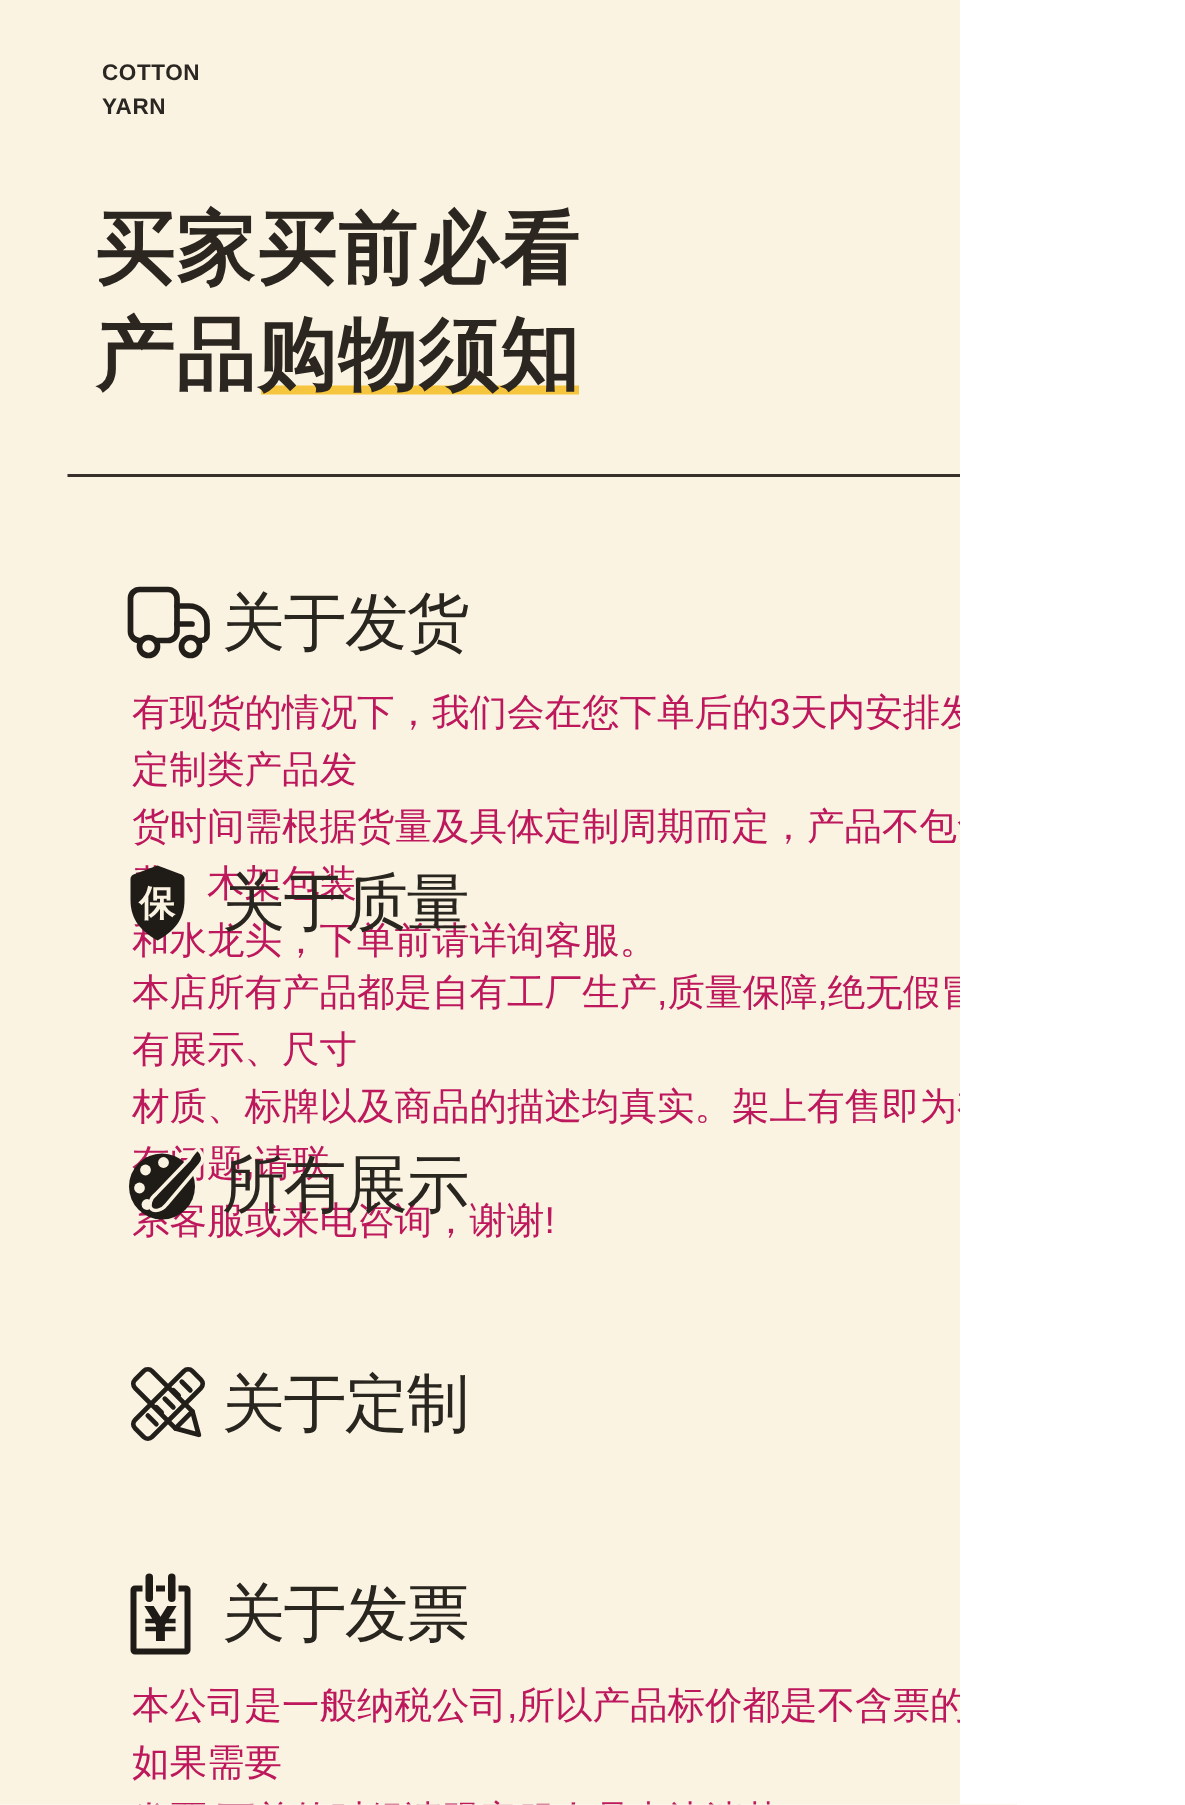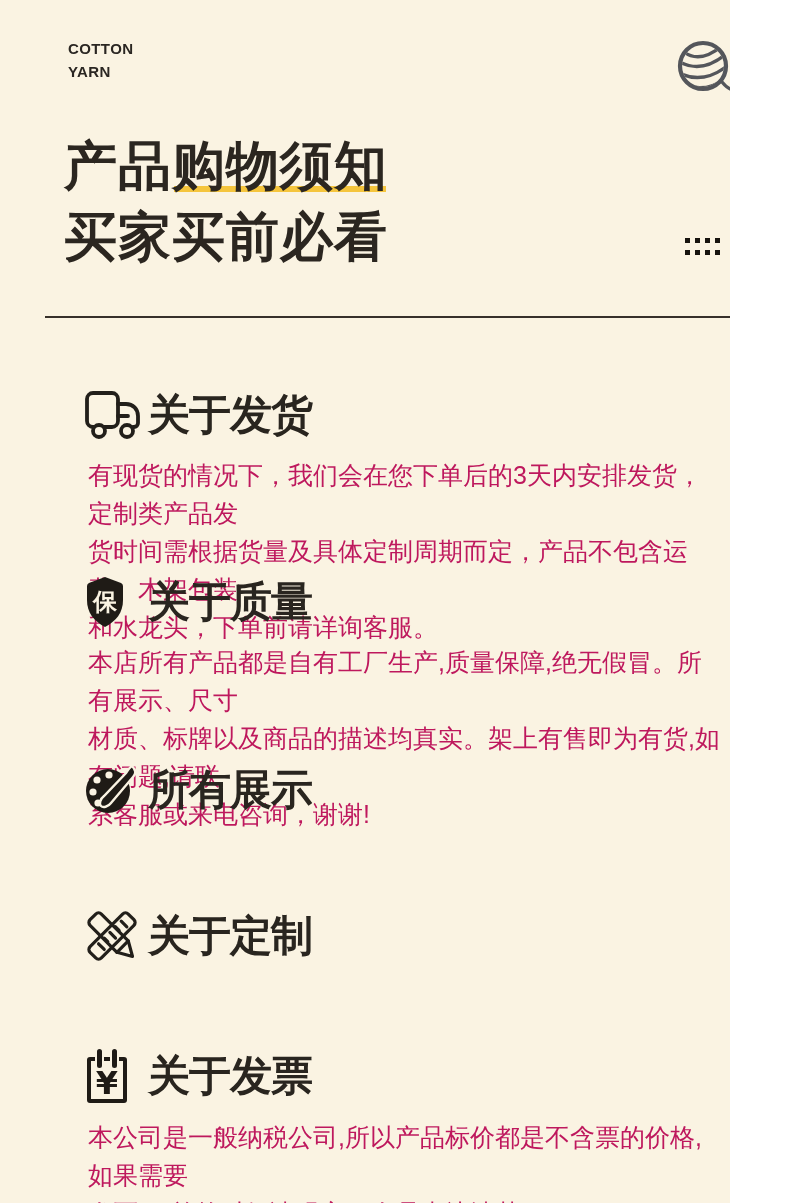--- a/index.html
+++ b/index.html
@@ -1,17 +1,17 @@
 <!DOCTYPE html>
 <html><head>
 <meta charset="utf-8">
 <style>
   html,body{margin:0;padding:0;}
   .page{
-    position:relative;width:730px;height:1203px;background:#FAF3E2;
+    position:relative;width:640px;height:1203px;background:#FAF3E2;
     font-family:"Liberation Sans","DejaVu Sans",sans-serif;overflow:hidden;
     color:#2B2620;
   }
   .brand{position:absolute;left:68px;top:37px;font-size:15px;font-weight:700;
     letter-spacing:.4px;line-height:23px;color:#2A2622;}
   .yarn-icon{position:absolute;left:676px;top:40px;}
   .title{position:absolute;left:64px;top:130px;margin:0;font-size:53px;line-height:71px;
     font-weight:800;color:#2B2620;letter-spacing:1px;}
   .t-line{display:block;}
   .hl{position:relative;z-index:0;display:inline-block;}
@@ -19,21 +19,21 @@
     background:#F5C53D;z-index:-1;}
   .dots{position:absolute;left:685px;top:238px;display:grid;
     grid-template-columns:repeat(4,5px);grid-auto-rows:5px;gap:7px 5px;}
   .dots span{background:#17130E;display:block;}
   .divider{position:absolute;left:45px;top:316px;width:700px;height:2px;background:#37302A;}
   .sec{position:absolute;left:84px;width:642px;}
   .sec1{top:386px}.sec2{top:573px}.sec3{top:761px}.sec4{top:906px}.sec5{top:1046px}
   .sec-head{display:flex;align-items:center;min-height:58px;}
   .icon-box{width:64px;flex:none;display:flex;align-items:center;}
   .icon-box svg{overflow:visible;}
-  .sec-title{margin:0;font-size:42px;font-weight:700;color:#29251F;letter-spacing:-1px;}
+  .sec-title{margin:0;font-size:42px;font-weight:400;color:#29251F;letter-spacing:-1px;}
   .sec-body{margin:12px 0 0 4px;font-size:25px;line-height:38px;color:#be185d;
     white-space:pre-line;}
 </style>
 </head>
 <body>
 
 <div class="page">
 
   <div class="brand">
     <div>COTTON</div>
@@ -50,22 +50,22 @@
     <g clip-path="url(#yc)" fill="none" stroke="#54565B" stroke-width="3.4" stroke-linecap="round">
       <path d="M8 12 Q 24 24 46 6"></path>
       <path d="M4 22 Q 26 34 50 14"></path>
       <path d="M5 34 Q 28 44 51 26"></path>
       <path d="M12 46 Q 32 52 50 38"></path>
     </g>
     <path d="M46 42 c5 6 9 9 13 7 c3 -2 2 -5 -1 -5" fill="none" stroke="#54565B" stroke-width="3.4" stroke-linecap="round"></path>
   </svg>
 
   <h1 class="title">
+    <span class="t-line">买家买前必看</span>
     <span class="t-line"><span>产品</span><span class="hl">购物须知</span></span>
-    <span class="t-line">买家买前必看</span>
   </h1>
 
   <div class="dots">
     <span></span>
       <span></span>
       <span></span>
       <span></span>
     <span></span>
       <span></span>
       <span></span>

